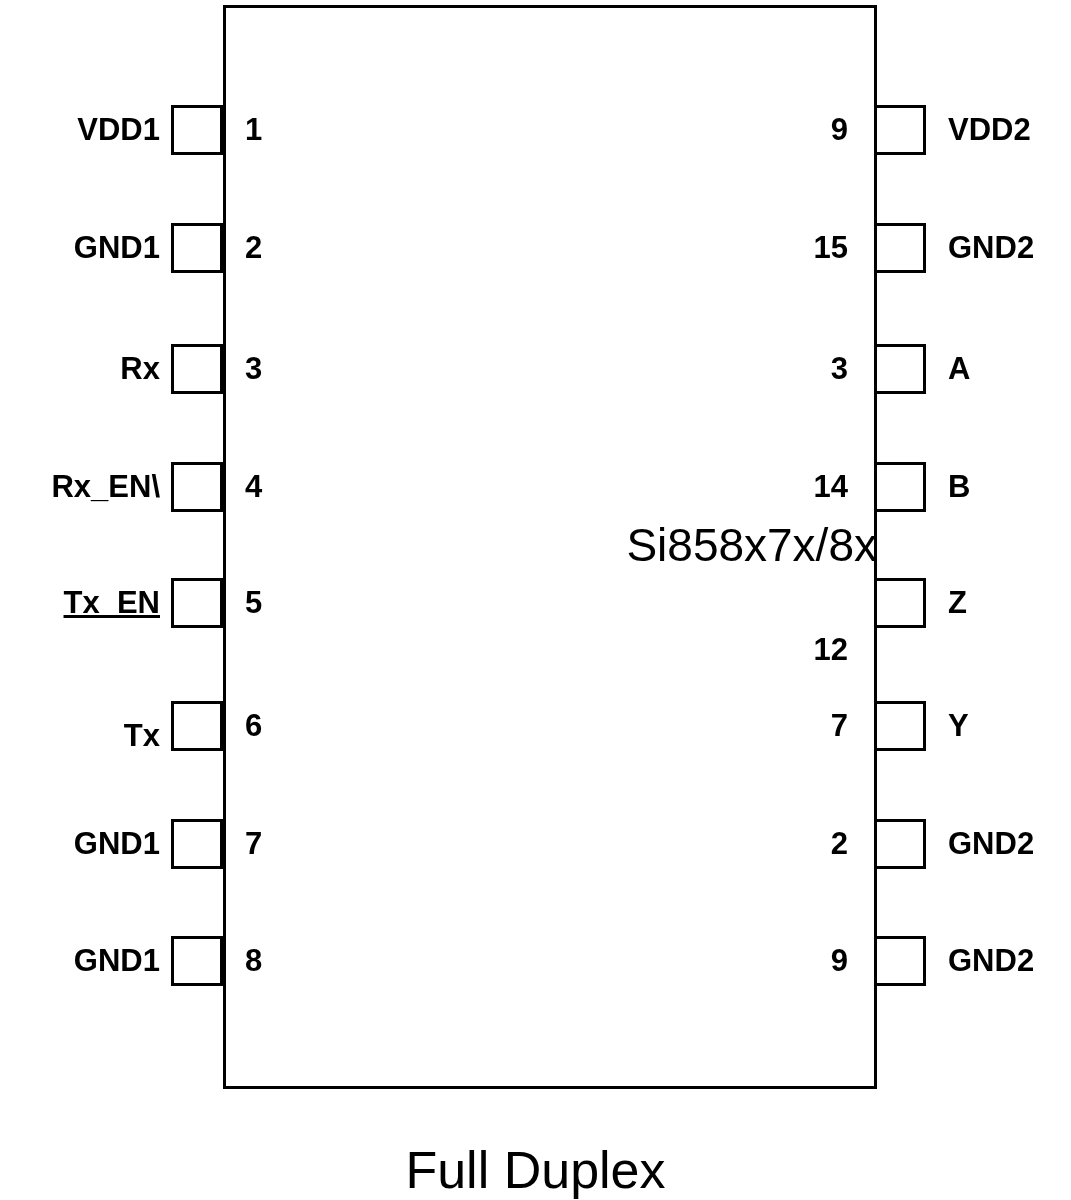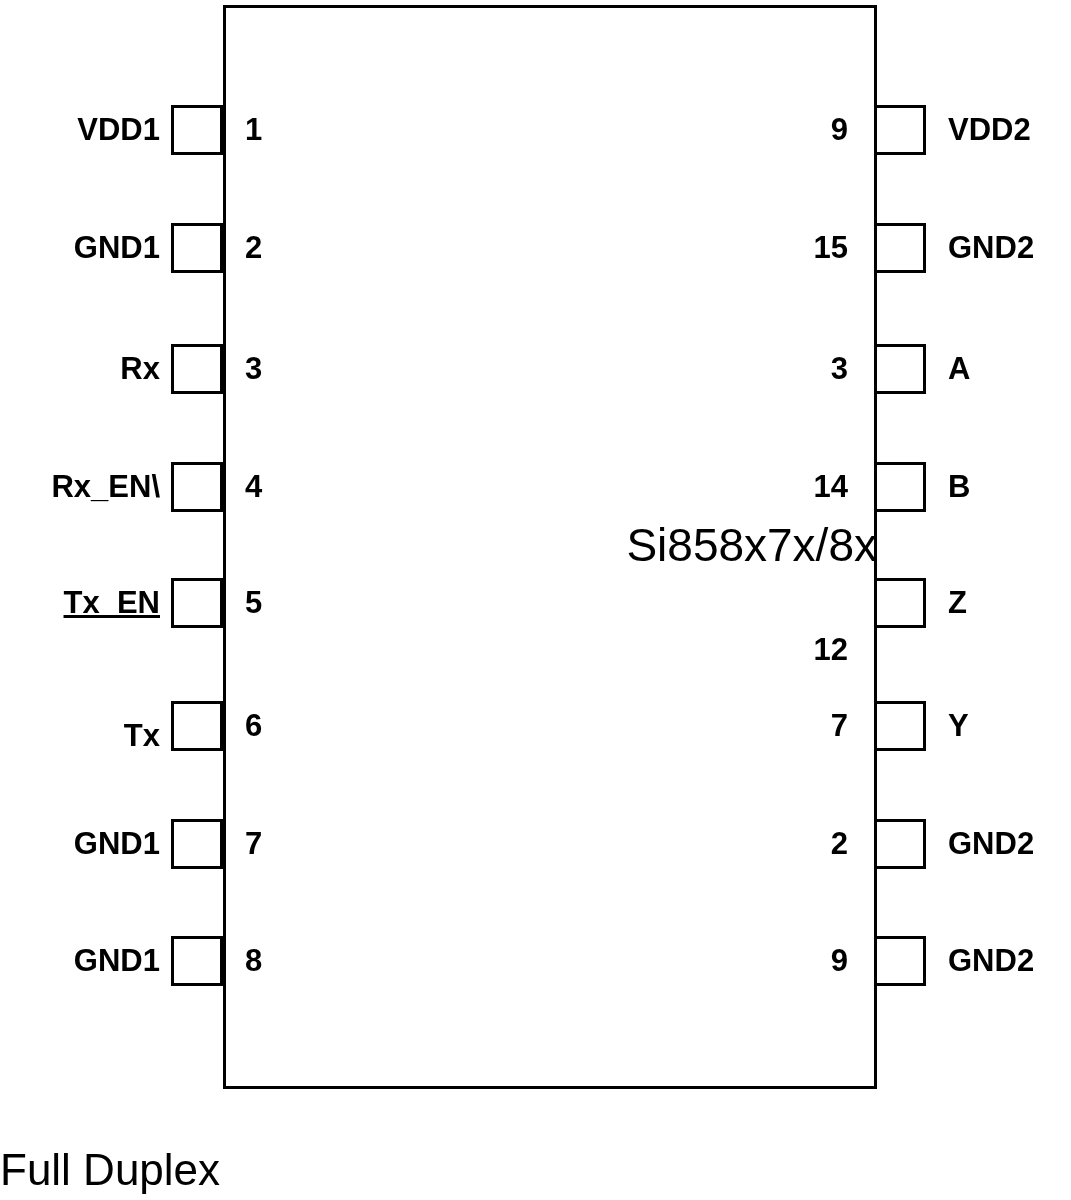--- a/index.html
+++ b/index.html
@@ -41,22 +41,22 @@
     font-weight: 400;
     letter-spacing: 0px;
   }
   .caption {
     position: absolute;
     left: 0;
     top: 1140px;
     width: 1071px;
     height: 60px;
     line-height: 60px;
-    text-align: left;
-    font-size: 44px;
+    text-align: center;
+    font-size: 52px;
     font-weight: 400;
   }
   .pin-box {
     position: absolute;
     width: 52px;
     height: 50px;
     border: 3px solid #000000;
     box-sizing: border-box;
     background: #ffffff;
   }

